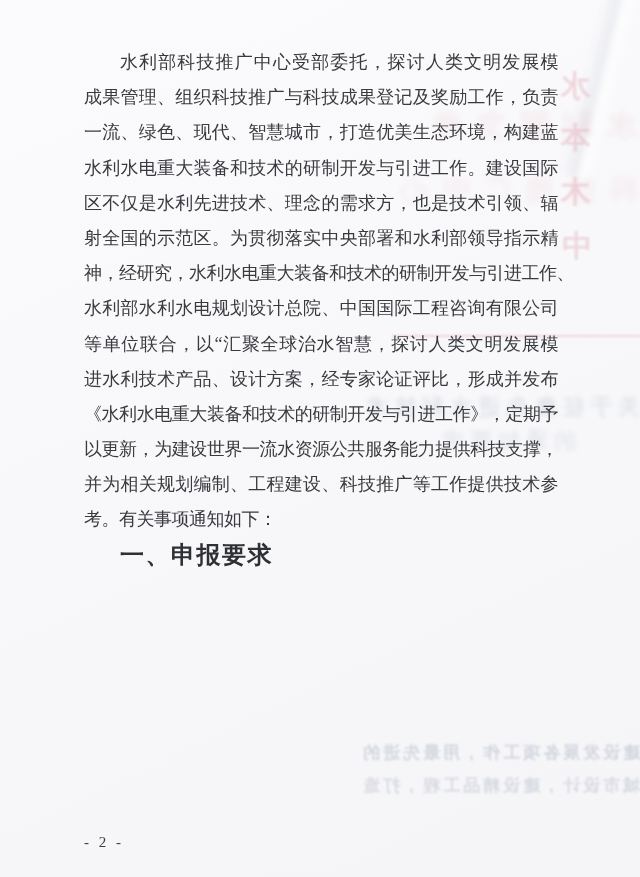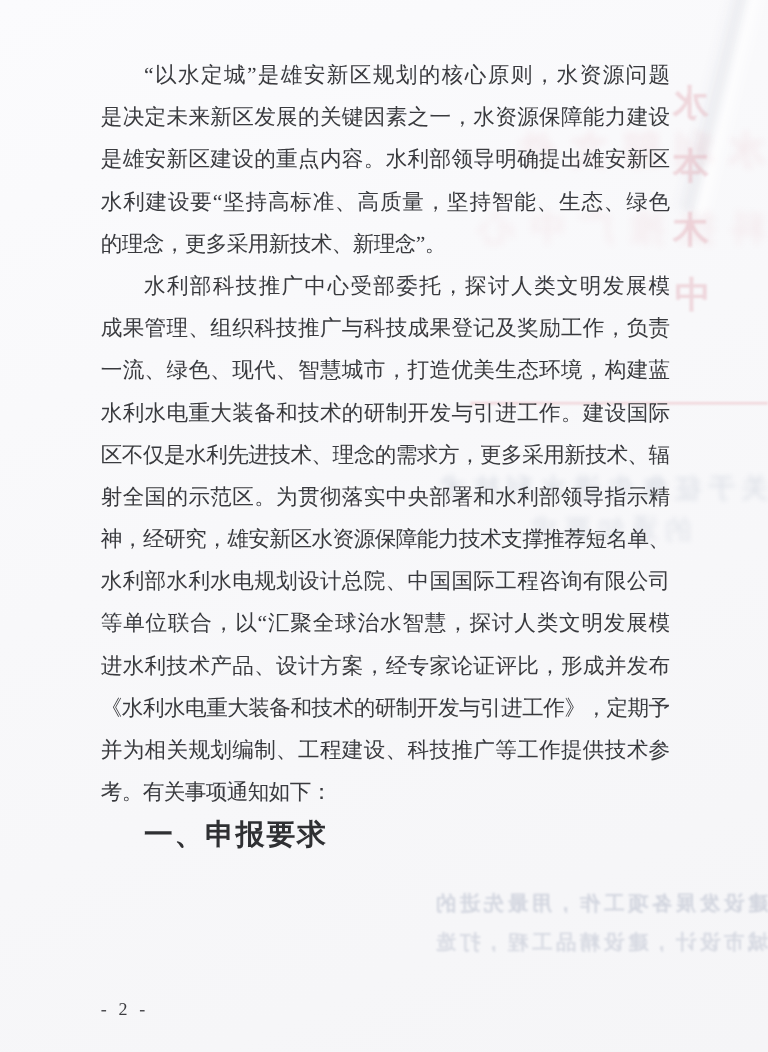--- a/index.html
+++ b/index.html
@@ -116,38 +116,32 @@
   <div class="artifact pink-smudge s1">水利部文件</div>
   <div class="artifact pink-smudge s2">科技推广中心</div>
   <div class="artifact pink-line"></div>
   <div class="artifact mid-smudge m1">关于征集先进水利技术</div>
   <div class="artifact mid-smudge m2">的通知要求</div>
   <div class="artifact bottom-bleed b1">建设发展各项工作，用最先进的</div>
   <div class="artifact bottom-bleed b2">城市设计，建设精品工程，打造</div>
 
   <div class="content">
     <div class="para">
-        <div class="line indent">“以水定城”是雄安新区规划的核心原则，水资源问题</div>
-        <div class="line">是决定未来新区发展的关键因素之一，水资源保障能力建设</div>
-        <div class="line">是雄安新区建设的重点内容。水利部领导明确提出雄安新区</div>
-        <div class="line">水利建设要“坚持高标准、高质量，坚持智能、生态、绿色</div>
-        <div class="line para-end">的理念，更多采用新技术、新理念”。</div>
-      </div>
-    <div class="para">
         <div class="line indent">水利部科技推广中心受部委托，探讨人类文明发展模</div>
         <div class="line">成果管理、组织科技推广与科技成果登记及奖励工作，负责</div>
         <div class="line">一流、绿色、现代、智慧城市，打造优美生态环境，构建蓝</div>
         <div class="line">水利水电重大装备和技术的研制开发与引进工作。建设国际</div>
-        <div class="line">区不仅是水利先进技术、理念的需求方，更多采用新技术、辐</div>
+        <div class="line">区不仅是水利先进技术、理念的需求方，也是技术引领、辐</div>
         <div class="line">射全国的示范区。为贯彻落实中央部署和水利部领导指示精</div>
-        <div class="line">神，经研究，雄安新区水资源保障能力技术支撑推荐短名单、</div>
+        <div class="line">神，经研究，水利水电重大装备和技术的研制开发与引进工作、</div>
         <div class="line">水利部水利水电规划设计总院、中国国际工程咨询有限公司</div>
         <div class="line">等单位联合，以“汇聚全球治水智慧，探讨人类文明发展模</div>
         <div class="line">进水利技术产品、设计方案，经专家论证评比，形成并发布</div>
         <div class="line">《水利水电重大装备和技术的研制开发与引进工作》，定期予</div>
+        <div class="line">以更新，为建设世界一流水资源公共服务能力提供科技支撑，</div>
         <div class="line">并为相关规划编制、工程建设、科技推广等工作提供技术参</div>
         <div class="line para-end">考。有关事项通知如下：</div>
       </div>
     <div class="heading-row">一、申报要求</div>
   </div>
 
   <div class="page-number">- 2 -</div>
 
 </div>
 

